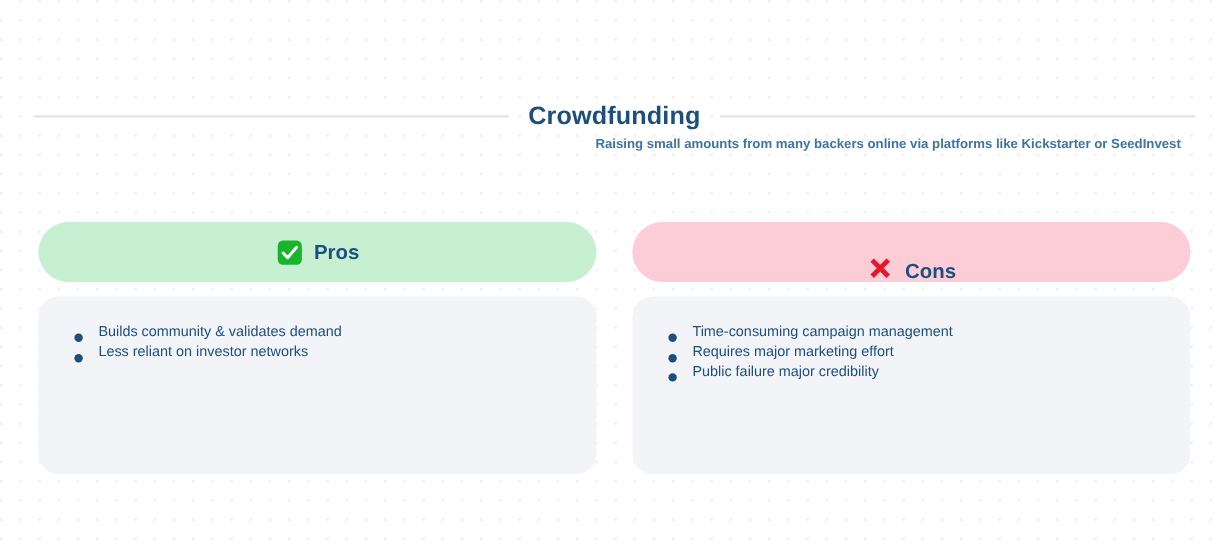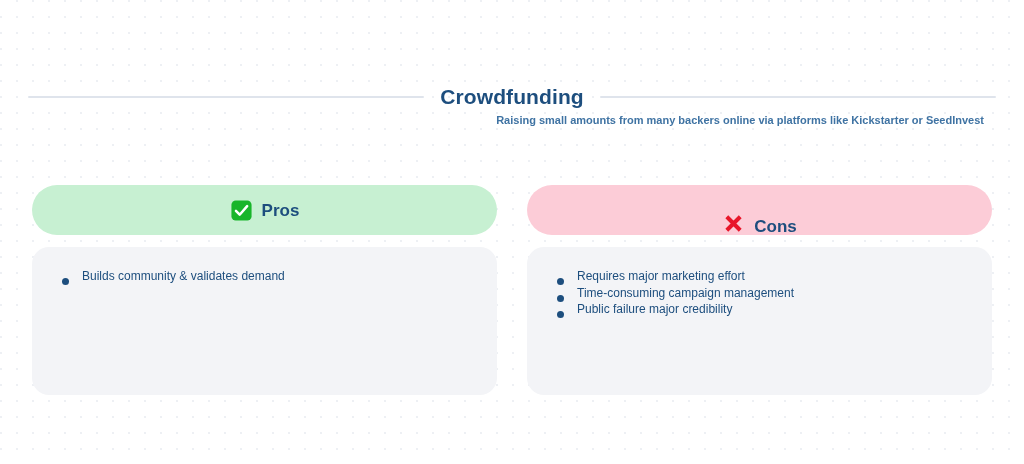--- a/index.html
+++ b/index.html
@@ -162,34 +162,35 @@
       <div class="pill pill-pros">
         <svg class="pill-icon" viewBox="0 0 24 24">
           <rect x="1.5" y="1.5" width="21" height="21" rx="4.5" fill="#18b52a"></rect>
           <path d="M6.2 12.4 L10.1 16.4 L17.9 7.4" fill="none" stroke="#ffffff" stroke-width="2.6" stroke-linecap="round" stroke-linejoin="round"></path>
         </svg>
         <span class="pill-label">Pros</span>
       </div>
       <div class="card">
         <ul>
           <li>Builds community &amp; validates demand</li>
+          <li>Less reliant on investor networks</li>
         </ul>
       </div>
     </div>
 
     <div class="column">
       <div class="pill pill-cons">
         <svg class="pill-icon" viewBox="0 0 24 24">
           <path d="M5 5 L19 19 M19 5 L5 19" fill="none" stroke="#e8162a" stroke-width="4.2" stroke-linecap="butt"></path>
         </svg>
         <span class="pill-label">Cons</span>
       </div>
       <div class="card">
         <ul>
+          <li>Time-consuming campaign management</li>
           <li>Requires major marketing effort</li>
-          <li>Time-consuming campaign management</li>
           <li>Public failure major credibility</li>
         </ul>
       </div>
     </div>
 
   </div>
 </div>
 
 </body></html>

